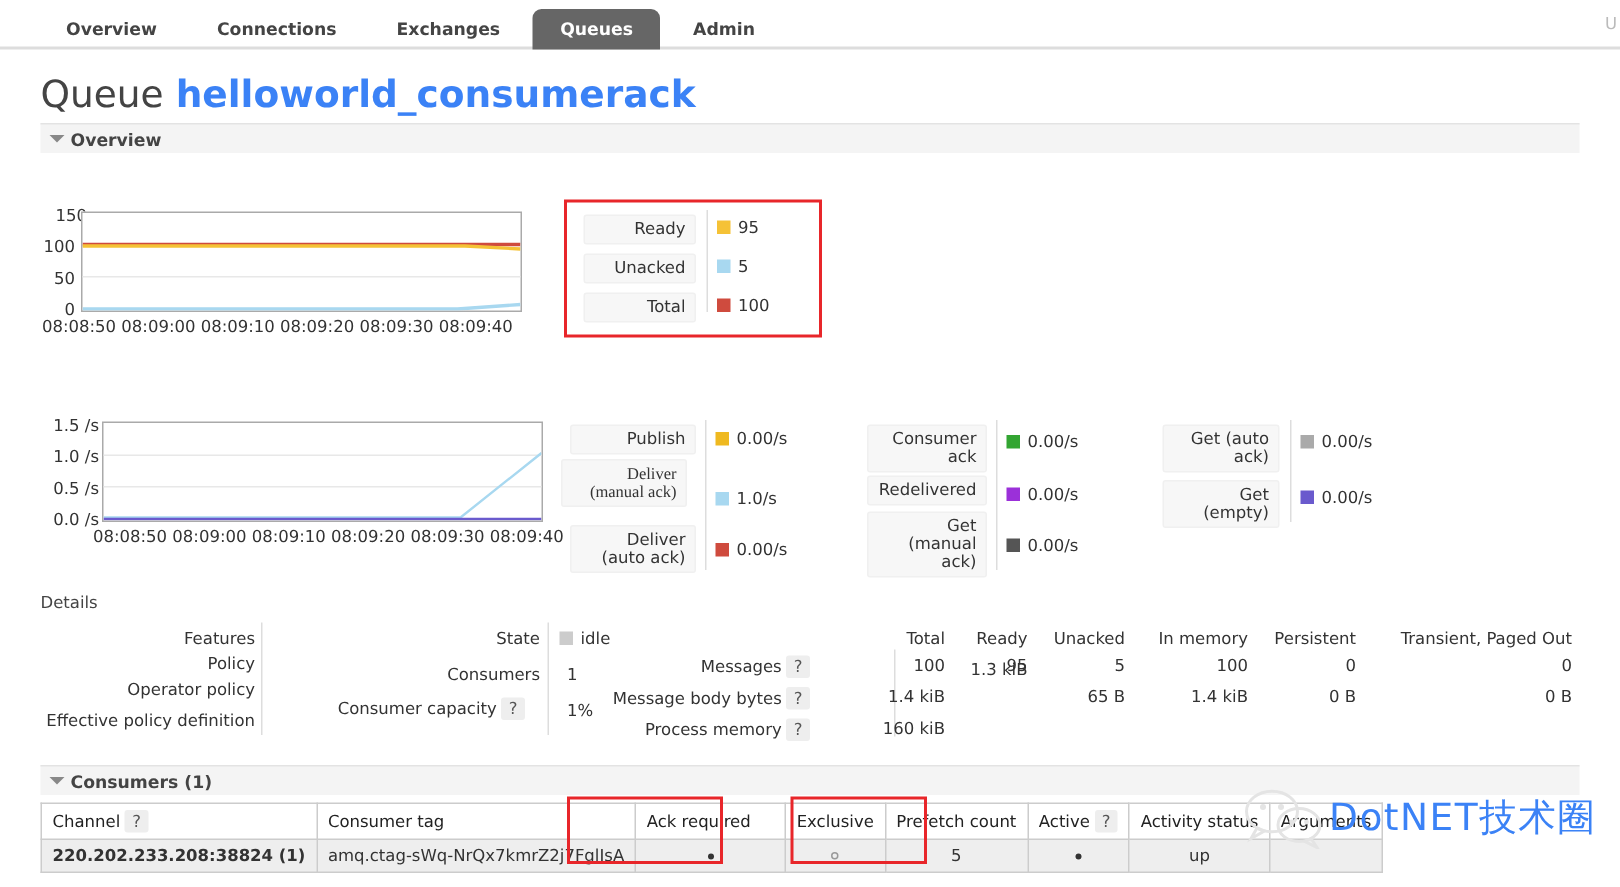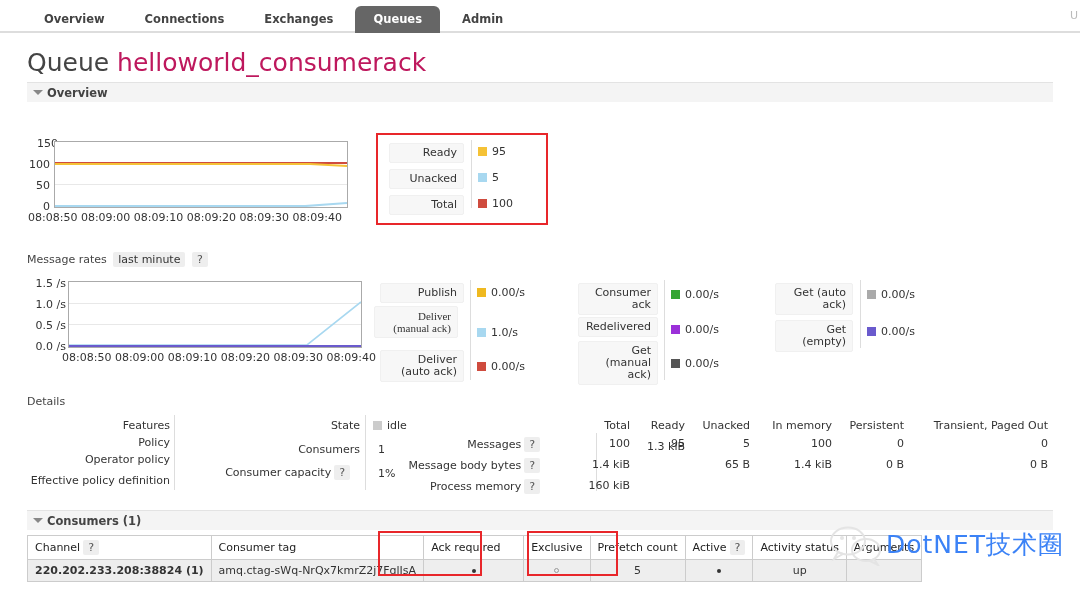--- a/index.html
+++ b/index.html
@@ -28,21 +28,21 @@
   .navtab.active { background: #666; color: #fff; }
   .nav-right {
     position: absolute; right: 2px; top: 9px; color: #bbb; font-size: 11px;
   }
 
   
   .page-title {
     position: absolute; left: 27px; top: 48px;
     font-size: 25px; color: #444; font-weight: normal; white-space: nowrap;
   }
-  .page-title .bold { font-weight: normal; color: #be185d; }
+  .page-title .bold { font-weight: bold; color: #3b82f6; }
 
   
   .section-bar {
     position: absolute; left: 27px; width: 1026px; height: 20px;
     background: #f4f4f4; border-top: 1px solid #e3e3e3;
     font-size: 11.5px; font-weight: bold; color: #444;
     padding: 3px 0 0 20px;
   }
   .section-bar .tri {
     position: absolute; left: 6px; top: 7px;
@@ -181,25 +181,20 @@
   </div>
   <div class="stat-val" style="left:478px; top:171px;">
     <span class="swatch" style="background:#a8d8f0;"></span><span>5</span>
   </div>
   <div class="stat-val" style="left:478px; top:197px;">
     <span class="swatch" style="background:#cf4b3e;"></span><span>100</span>
   </div>
 
   <div class="redbox" style="left:376px; top:133px; width:172px; height:92px;"></div>
 
-  <div class="chart-head" style="left:27px; top:252px;">
-    <span>Message rates</span>
-    <span class="pill">last minute</span>
-    <span class="qmark">?</span>
-  </div>
 
   <div class="ylab" style="left:24px; top:277px; width:42px;">1.5 /s</div>
   <div class="ylab" style="left:24px; top:298px; width:42px;">1.0 /s</div>
   <div class="ylab" style="left:24px; top:319px; width:42px;">0.5 /s</div>
   <div class="ylab" style="left:24px; top:340px; width:42px;">0.0 /s</div>
 
   <div class="plot" style="left:68px; top:281px; width:294px; height:67px;">
     <div class="gridline" style="top:21px;"></div>
     <div class="gridline" style="top:42px;"></div>
     <svg width="292" height="65" style="position:absolute;left:0;top:0;">

